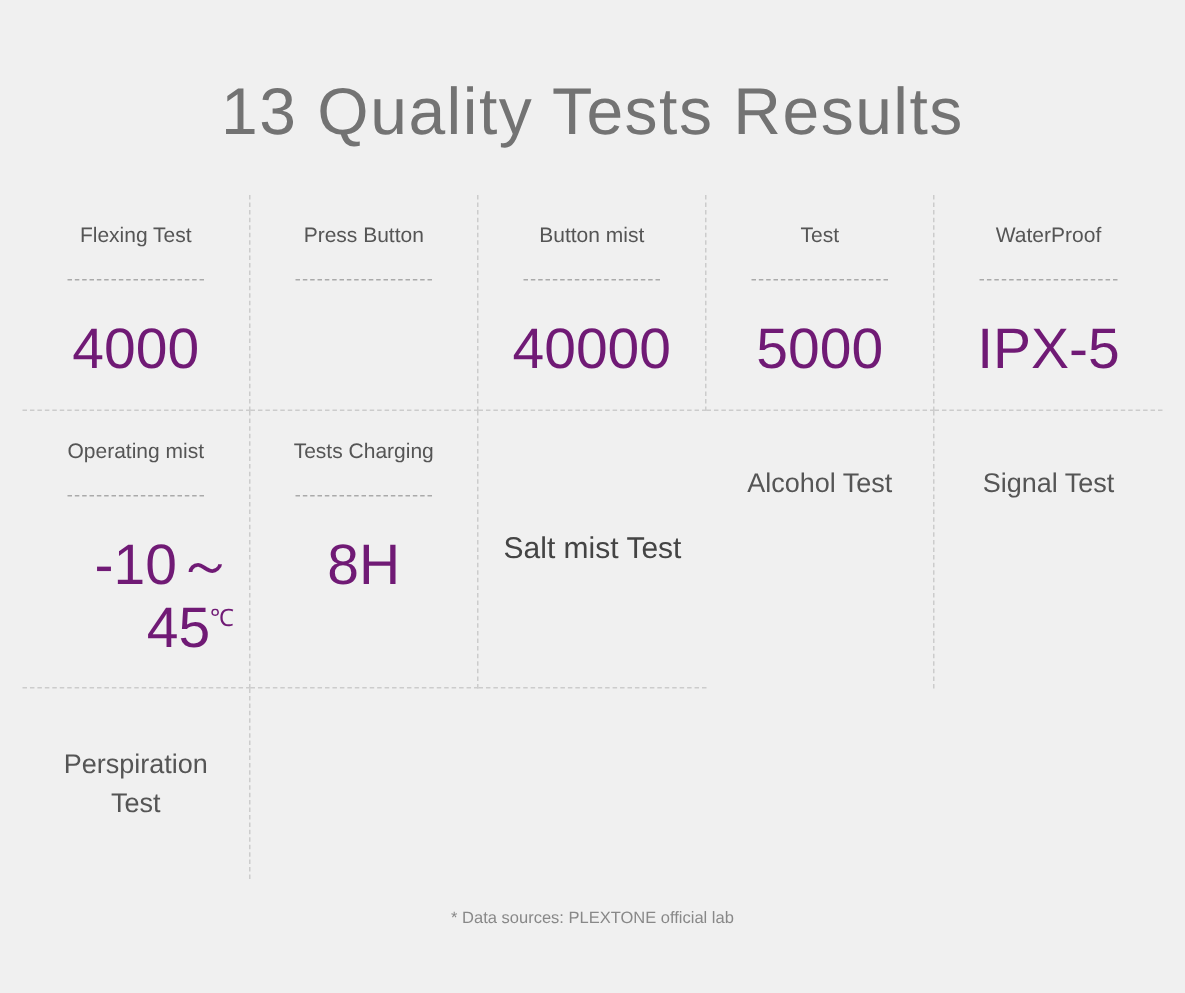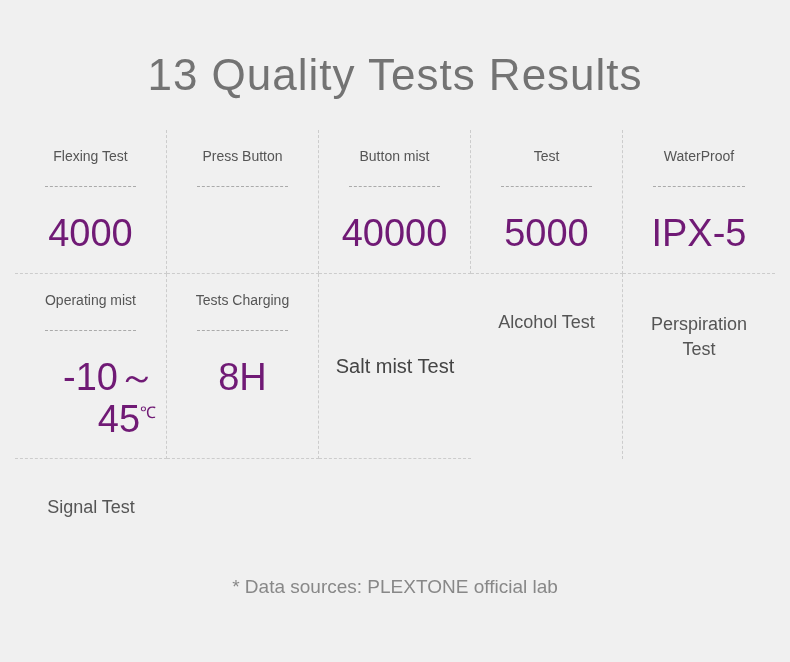--- a/index.html
+++ b/index.html
@@ -92,21 +92,21 @@
       width: 760px;
       display: grid;
       grid-template-columns: repeat(5, 1fr);
     }
 
     .cell.no-bottom { border-bottom: none; }
     .cell.no-right { border-right: none; }
 
     .footnote {
       margin-top: 20px;
-      font-size: 19px;
+      font-size: 11px;
       color: #888;
     }
 
     
     .cell.empty {
       border: none;
       background: transparent;
     }
   </style>
 </head>
@@ -151,24 +151,24 @@
     <div class="dashed-line"></div>
     <span class="cell-value">8H</span>
   </div>
   <div class="cell salt-mist no-right">
     <span class="cell-label">Salt mist Test</span>
   </div>
 
   <div class="cell no-bottom">
     <span class="cell-label" style="font-size:18px; margin-top: 20px; margin-bottom: 20px;">Alcohol Test</span>
   </div>
+  <div class="cell no-bottom no-right">
+    <span class="cell-label" style="font-size:18px; margin-top: 20px; margin-bottom: 20px;">Signal Test</span>
+  </div>
   <div class="cell no-bottom">
     <span class="cell-label" style="font-size:18px; margin-top: 20px; margin-bottom: 20px; text-align:center; line-height:1.4;">Perspiration Test</span>
-  </div>
-  <div class="cell no-bottom no-right">
-    <span class="cell-label" style="font-size:18px; margin-top: 20px; margin-bottom: 20px;">Signal Test</span>
   </div>
   <div class="cell empty"></div>
   <div class="cell empty"></div>
 
 </div>
 
 <p class="footnote">* Data sources: PLEXTONE official lab</p>
 
 </body></html>

